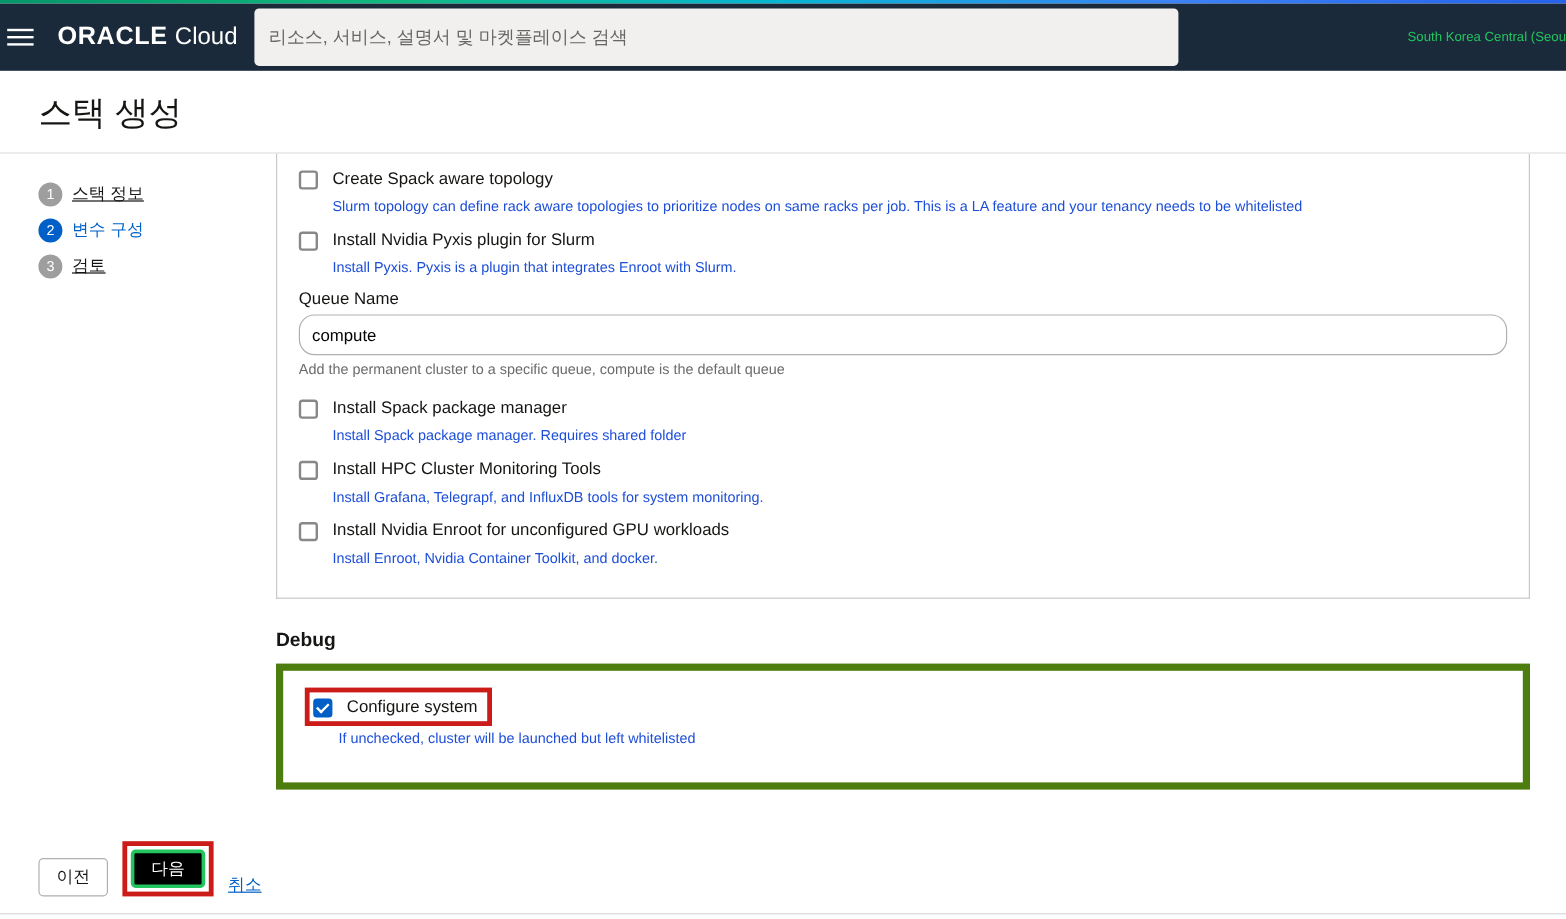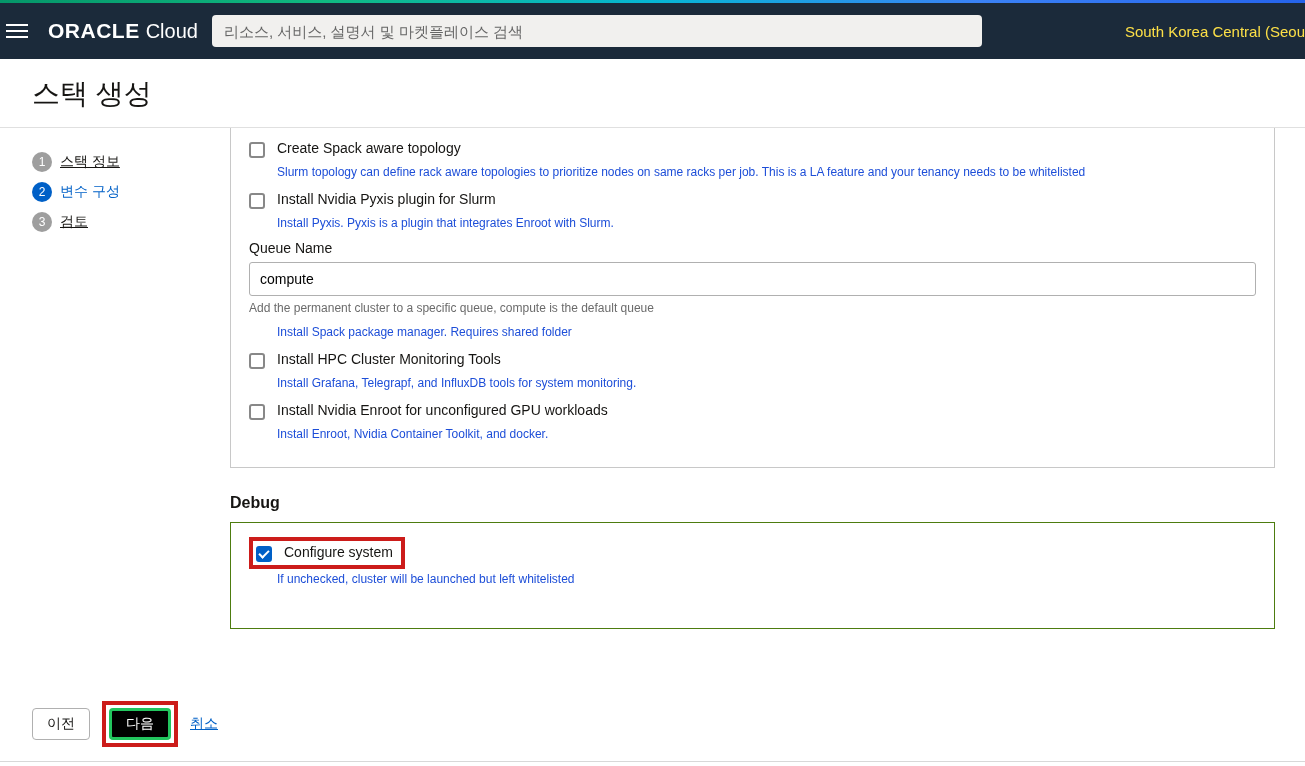--- a/index.html
+++ b/index.html
@@ -6,54 +6,54 @@
 body { font-family: "Helvetica Neue", Arial, sans-serif; font-size: 14px; color: #161513; background: #fff; overflow: hidden; }
 
 .topbar-gradient { height: 3px; background: linear-gradient(to right, #059669, #10b981, #06b6d4, #3b82f6, #2563eb); }
 .topbar { background: #1b2a3a; height: 56px; display: flex; align-items: center; padding: 0 0; gap: 14px; overflow: hidden; }
 .hamburger { display: flex; flex-direction: column; gap: 4px; cursor: pointer; padding: 6px; }
 .hamburger span { display: block; width: 22px; height: 2px; background: #fff; }
 .logo { display: flex; align-items: baseline; gap: 6px; color: #fff; white-space: nowrap; }
 .logo-oracle { font-weight: bold; font-size: 21px; letter-spacing: 0.5px; }
 .logo-cloud { font-size: 20px; font-weight: 400; text-align: center; }
 .search-wrap { flex: 1; max-width: 770px; }
-.search-input { width: 100%; height: 32px; background: #f1f0ee; border: none; border-radius: 4px; padding: 0 12px; font-size: 15px; color: #666; }
+.search-input { width: 100%; height: 48px; background: #f1f0ee; border: none; border-radius: 4px; padding: 0 12px; font-size: 15px; color: #666; }
 .search-input::placeholder { color: #666; }
-.region { color: #fde047; font-size: 15px; margin-left: auto; white-space: nowrap; }
+.region { color: #22c55e; font-size: 11px; margin-left: auto; white-space: nowrap; }
 
 .page-title { font-size: 28px; font-weight: 400; padding: 16px 32px 14px; border-bottom: 1px solid #e0e0e0; }
 
 .content-wrap { display: flex; padding: 0; height: calc(100vh - 3px - 56px - 64px - 48px - 36px); }
 .sidebar { width: 230px; padding: 24px 16px 24px 32px; }
 .step { display: flex; align-items: center; gap: 8px; margin-bottom: 10px; }
 .step-num { width: 20px; height: 20px; border-radius: 50%; display: flex; align-items: center; justify-content: center; font-size: 12px; color: #fff; background: #9e9e9e; flex-shrink: 0; }
 .step.active .step-num { background: #0060c7; }
 .step-label { font-size: 14px; color: #161513; text-decoration: underline; }
 .step.active .step-label { color: #0060c7; text-decoration: none; }
 
 .main { flex: 1; padding: 0 30px 0 0; overflow: hidden; }
 .panel { border: 1px solid #c8c8c8; border-top: none; padding: 6px 18px 20px; margin-bottom: 26px; }
-.panel.debug { border: 1px solid #4d7c0f; padding: 14px 18px 36px; }
+.panel.debug { border: 6px solid #4d7c0f; padding: 14px 18px 24px; }
 .section-title { font-size: 16px; font-weight: bold; margin-bottom: 10px; }
 
 .field-row { display: flex; align-items: flex-start; gap: 12px; padding: 6px 0 4px; }
 .checkbox { width: 16px; height: 16px; border: 2px solid #888; border-radius: 3px; margin-top: 2px; flex-shrink: 0; cursor: pointer; position: relative; }
 .checkbox.checked { background: #0060c7; border-color: #0060c7; }
 .checkbox.checked::after { content: ""; position: absolute; left: 3px; top: 0px; width: 4px; height: 8px; border: solid #fff; border-width: 0 2px 2px 0; transform: rotate(45deg); }
 .field-label { font-size: 14px; color: #161513; }
 .field-desc { font-size: 12px; color: #1d4ed8; margin-top: 3px; margin-left: 28px; margin-bottom: 6px; }
 .field-desc.inset { margin-left: 28px; }
 
 .text-label { font-size: 14px; margin: 10px 0 6px; }
-.text-input { width: 100%; height: 34px; border: 1px solid #b0b0b0; border-radius: 3px; padding: 0 10px; font-size: 14px; }
+.text-input { width: 100%; height: 34px; border: 1px solid #b0b0b0; border-radius: 13px; padding: 0 10px; font-size: 14px; }
 .input-help { font-size: 12px; color: #6b6b6b; margin-top: 5px; margin-bottom: 10px; }
 
 .highlight-red { border: 4px solid #cc1c1a; padding: 3px 8px 3px 3px; display: inline-flex; align-items: center; }
 
-.footer-buttons { padding: 14px 32px; display: flex; align-items: center; gap: 12px; }
+.footer-buttons { padding: 14px 32px; display: flex; align-items: flex-end; gap: 12px; }
 .btn { height: 32px; padding: 0 14px; border-radius: 4px; font-size: 14px; cursor: pointer; display: inline-flex; align-items: center; }
 .btn-secondary { background: #fff; border: 1px solid #b0b0b0; color: #161513; }
 .btn-primary { background: #000000; border: 3px solid #22c55e; color: #fff; }
 .btn-link { color: #0060c7; text-decoration: underline; cursor: pointer; font-size: 14px; }
 .btn-primary-wrap { border: 4px solid #cc1c1a; padding: 3px; display: inline-flex; }
 
 .page-footer { border-top: 1px solid #d8d8d8; padding: 10px 28px; display: flex; justify-content: space-between; font-size: 12px; color: #0060c7; }
 </style>
 </head>
 <body>
@@ -105,20 +105,24 @@
       <div class="field-row">
         <div class="checkbox"></div>
         <div class="field-label">Install Nvidia Pyxis plugin for Slurm</div>
       </div>
       <div class="field-desc">Install Pyxis. Pyxis is a plugin that integrates Enroot with Slurm.</div>
 
       <div class="text-label">Queue Name</div>
       <input class="text-input" value="compute" style="">
       <div class="input-help">Add the permanent cluster to a specific queue, compute is the default queue</div>
 
+      <div class="field-row">
+        <div class="checkbox"></div>
+        <div class="field-label">Install Spack package manager</div>
+      </div>
       <div class="field-desc">Install Spack package manager. Requires shared folder</div>
 
       <div class="field-row">
         <div class="checkbox"></div>
         <div class="field-label">Install HPC Cluster Monitoring Tools</div>
       </div>
       <div class="field-desc">Install Grafana, Telegrapf, and InfluxDB tools for system monitoring.</div>
 
       <div class="field-row">
         <div class="checkbox"></div>

